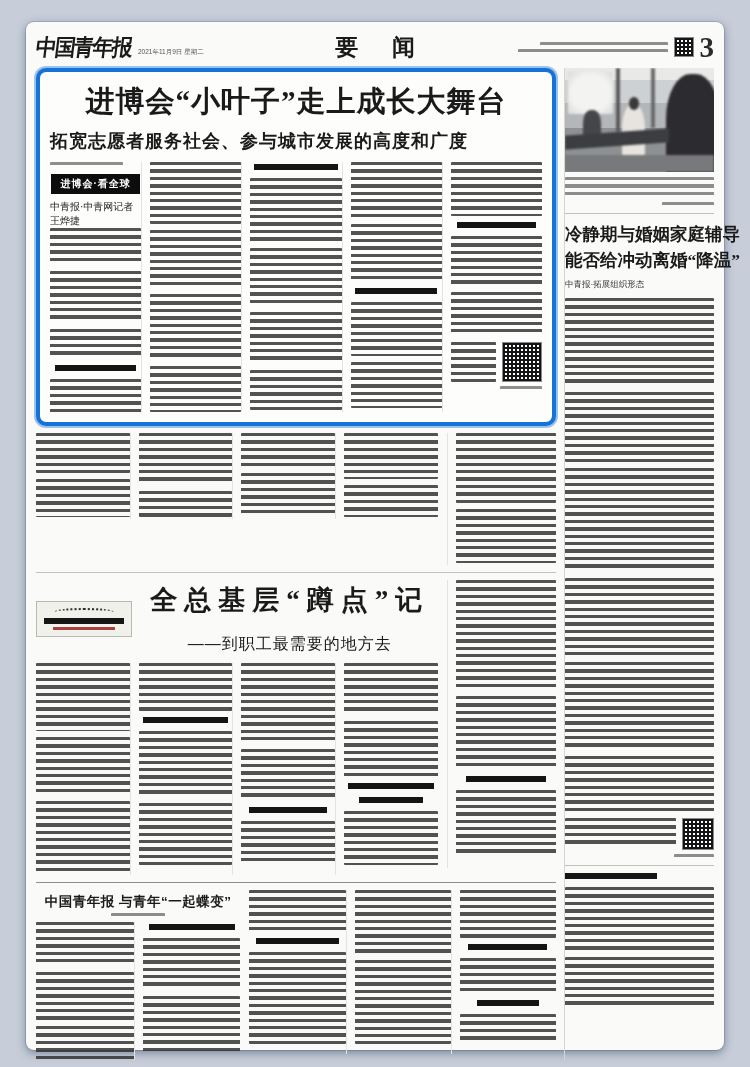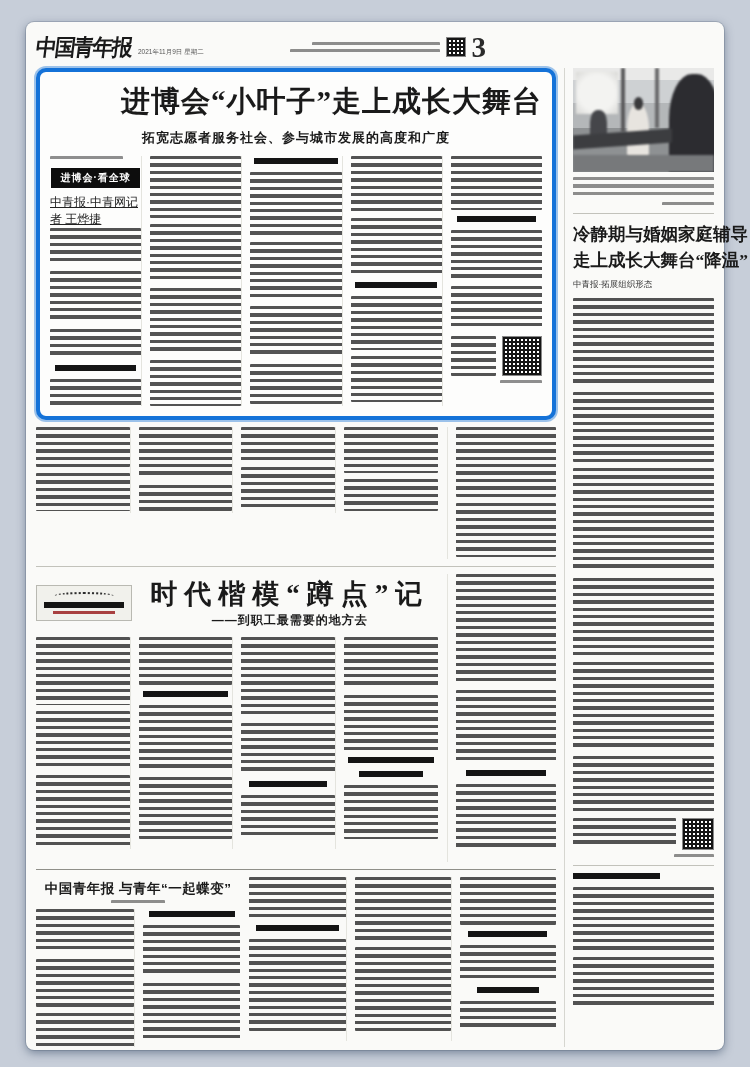--- a/index.html
+++ b/index.html
@@ -25,56 +25,56 @@
              font-weight:700;letter-spacing:14px;padding-left:14px;}
   .hd-right{width:225px;display:flex;align-items:center;justify-content:flex-end;gap:6px;}
   .hlines{display:flex;flex-direction:column;gap:3px;align-items:flex-end;}
   .qr{background-color:#fff;border:1px solid #888;
       background-image:repeating-linear-gradient(0deg,#151515 0 2px,transparent 2px 4px),
                        repeating-linear-gradient(90deg,#151515 0 2px,transparent 2px 4px);}
   .pageno{font-family:"Liberation Serif",serif;font-size:29px;font-weight:700;color:#2a2a2a;line-height:1;}
   
   .content{display:flex;gap:8px;margin-top:4px;}
   .mainarea{width:520px;flex:none;}
-  .rightcol{flex:1;border-left:1px solid #d6d6d0;padding-left:8px;min-width:0;}
+  .rightcol{flex:1;border-left:1px solid #d6d6d0;padding-left:0;min-width:0;}
   
   .lead{border:4px solid #1472d8;box-shadow:0 0 0 2px #9cc2ea;border-radius:10px;
         padding:8px 10px 10px;background:#fdfdfc;}
-  .lead-h1{font-family:"Liberation Serif",serif;font-size:29px;font-weight:900;text-align:right;
+  .lead-h1{font-family:"Liberation Serif",serif;font-size:29px;font-weight:900;text-align:center;
            margin:2px 0 7px;letter-spacing:1px;white-space:nowrap;}
-  .lead-deck{text-align:center;font-size:13px;font-weight:700;margin-bottom:9px;letter-spacing:1px;}
+  .lead-deck{font-size:18px;font-weight:700;margin-bottom:9px;letter-spacing:1px;}
   .cols{display:flex;}
   .col{flex:1;min-width:0;border-left:1px solid #e4e4de;padding-left:8px;overflow:hidden;}
   .col:first-child{border-left:none;padding-left:0;}
   .lead .col{height:250px;}
   .kicker{background:#0d0d0d;color:#fff;font-size:10px;font-weight:700;text-align:center;
           padding:4px 1px;letter-spacing:1px;box-shadow:inset 0 0 0 1px #fff,inset 0 0 0 2px #0d0d0d;
           margin:2px 0 5px;white-space:nowrap;}
-  .byl{font-size:12px;color:#222;margin:1px 0 0;text-decoration:underline;}
+  .byl{font-size:10px;color:#222;margin:1px 0 0;}
   
   .sec2{display:flex;gap:9px;margin-top:7px;}
   .sec2l{flex:4;min-width:0;}
   .h2{font-family:"Liberation Serif",serif;font-size:25px;font-weight:900;text-align:center;
       letter-spacing:2px;margin:4px 0 9px;white-space:nowrap;}
   .sec2 .col{height:86px;}
   .sideslot{flex:1;min-width:0;border-left:1px solid #e4e4de;padding-left:8px;overflow:hidden;}
   .rule{border:none;border-top:1px solid #c2c2bb;margin:7px 0;}
   .rule2{border:none;border-top:1px solid #8f8f89;margin:7px 0;}
   
   .sec3{display:flex;gap:9px;}
   .sec3l{flex:4;min-width:0;}
   .s3head{display:flex;align-items:center;gap:10px;margin:2px 0 8px;}
   .banner{width:96px;height:36px;flex:none;border:1px solid #b9b9b2;background:#f1f1ec;
           display:flex;flex-direction:column;align-items:center;justify-content:center;gap:2px;padding:2px;box-sizing:border-box;}
   .banner-arc{width:66%;height:6px;border-top:2px dotted #2c2c2c;border-radius:50% 50% 0 0;}
   .banner-red{width:68%;height:3px;background:#a84040;filter:blur(.3px);}
   .s3title{flex:1;text-align:center;}
   .h3{font-family:"Liberation Serif",serif;font-size:27px;font-weight:900;letter-spacing:7px;
       white-space:nowrap;}
-  .s3deck{font-size:12px;font-weight:700;margin-top:0;letter-spacing:1px;}
+  .s3deck{font-size:16px;font-weight:400;margin-top:16px;letter-spacing:1px;}
   .sec3 .col{height:212px;}
   
   .sec4{display:flex;gap:9px;}
   .sec4l{flex:2;min-width:0;}
   .sec4r{flex:3;min-width:0;}
   .h4{font-size:13.5px;font-weight:700;text-align:center;margin:3px 0 2px;letter-spacing:.5px;white-space:nowrap;}
   .sec4l .col{height:138px;}
   .sec4r .col{height:164px;}
   
   .photo{height:104px;margin-bottom:5px;position:relative;overflow:hidden;
@@ -89,20 +89,21 @@
 </head>
 <body>
 
 <div class="paper">
 
   <div class="hd">
     <div class="hd-left">
       <div class="masthead">中国青年报</div>
       <div class="dateline">2021年11月9日 星期二</div>
     </div>
+    <div class="hd-center">要 闻</div>
     <div class="hd-right">
       <div class="hlines">
         <div class="g gl" style="width:128px;height:4px;margin:0"></div>
         <div class="g gl" style="width:150px;height:4px;margin:0"></div>
       </div>
       <div class="qr" style="width:18px;height:18px"></div>
       <div class="pageno">3</div>
     </div>
   </div>
 
@@ -189,21 +190,21 @@
 
       <div class="sec3">
         <div class="sec3l">
           <div class="s3head">
             <div class="banner">
               <div class="banner-arc"></div>
               <div class="gb" style="width:88%;height:7px;margin:0"></div>
               <div class="banner-red"></div>
             </div>
             <div class="s3title">
-              <div class="h3">时代楷模“蹲点”记</div>
+              <div class="h3">全总基层“蹲点”记</div>
               <div class="s3deck">——到职工最需要的地方去</div>
             </div>
           </div>
           <div class="cols">
             <div class="col">
               <div class="g" style="height:68px"></div>
               <div class="g" style="height:58px"></div>
               <div class="g" style="height:72px"></div>
             </div>
             <div class="col">
@@ -290,21 +291,21 @@
         <div class="ph" style="left:0;top:62%;width:70%;height:13%;background:#3c3d40;transform:skewY(-4deg)"></div>
         <div class="ph" style="left:0;bottom:0;width:100%;height:16%;background:#77797b"></div>
       </div>
       <div class="cap">
         <div class="g gl" style="height:22px;margin-bottom:3px"></div>
         <div class="g gl" style="width:52px;height:4px;margin-left:auto"></div>
       </div>
       <hr class="rule">
       <div class="sb-h">
         <div>冷静期与婚姻家庭辅导</div>
-        <div>走上成长大舞台“降温”</div>
+        <div>能否给冲动离婚“降温”</div>
       </div>
       <div class="sb-byl">中青报·拓展组织形态</div>
       <div class="g" style="height:88px"></div>
       <div class="g" style="height:70px"></div>
       <div class="g" style="height:104px"></div>
       <div class="g" style="height:78px"></div>
       <div class="g" style="height:88px"></div>
       <div class="g" style="height:56px"></div>
       <div class="qrrow">
         <div class="g" style="flex:1;height:30px;margin:0"></div>

